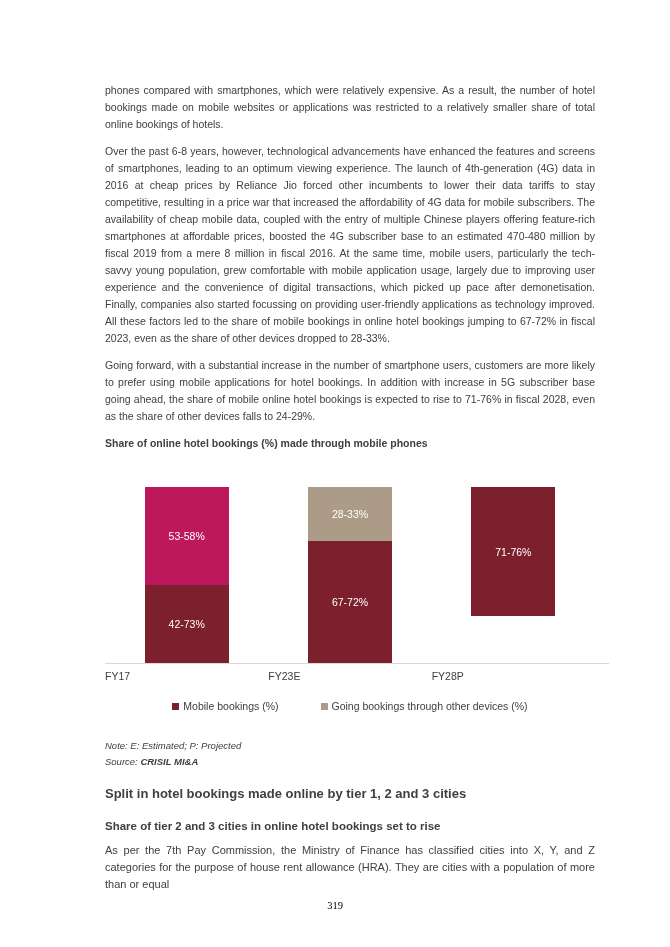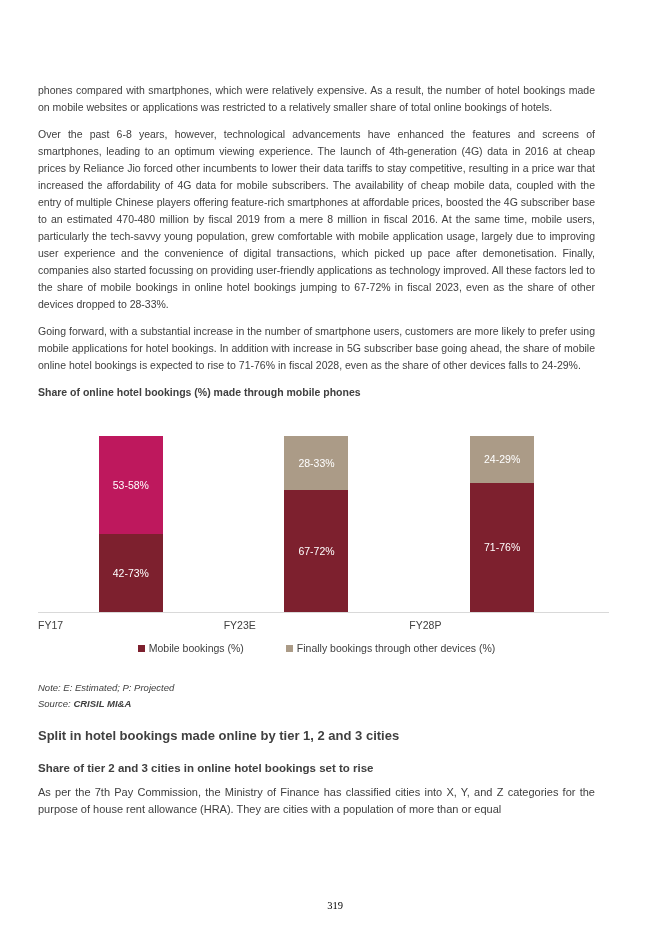--- a/index.html
+++ b/index.html
@@ -6,21 +6,21 @@
   .page {
     position:relative;
     width:670px; height:947px;
     background:#ffffff;
     font-family:"Liberation Sans", sans-serif;
     color:#404040;
     overflow:hidden;
     box-sizing:border-box;
   }
   .content {
-    padding:82px 75px 0 38px;
+    padding:82px 75px 0 105px;
     box-sizing:border-box;
   }
   .para {
     font-size:10.5px;
     line-height:17px;
     text-align:justify;
     margin:0 0 10px 0;
   }
   .chart-title {
     font-size:10.5px;
@@ -35,21 +35,21 @@
     align-items:flex-end;
   }
   .chart-col {
     width:33.333%;
     height:100%;
     display:flex;
     justify-content:center;
     align-items:flex-end;
   }
   .bar {
-    width:64px;
+    width:84px;
     height:100%;
     display:flex;
     flex-direction:column;
   }
   .seg {
     display:flex;
     align-items:center;
     justify-content:center;
   }
   .seg-label {
@@ -63,21 +63,21 @@
   .x-labels { display:flex; margin-top:6px; }
   .x-label {
     width:33.333%;
     font-size:10.5px;
     color:#404040;
   }
   .legend {
     display:flex;
     justify-content:center;
     gap:42px;
-    margin-top:11px;
+    margin-top:18px;
   }
   .legend-item {
     display:flex;
     align-items:center;
     font-size:10.5px;
     color:#404040;
   }
   .legend-swatch {
     width:7px; height:7px;
     display:inline-block;
@@ -149,43 +149,40 @@
               <div class="seg" style="height: 30.5%; background: rgb(171, 155, 135);">
                 <span class="seg-label">28-33%</span>
               </div>
               <div class="seg" style="height: 69.5%; background: rgb(125, 32, 46);">
                 <span class="seg-label">67-72%</span>
               </div>
             </div>
           </div>
           <div class="chart-col">
             <div class="bar">
-              <div class="seg" style="height: 26.5%; background: rgb(171, 155, 135);">
-                <span class="seg-label">24-29%</span>
-              </div>
               <div class="seg" style="height: 73.5%; background: rgb(125, 32, 46);">
                 <span class="seg-label">71-76%</span>
               </div>
             </div>
           </div>
         </div>
       <div class="axis-line"></div>
       <div class="x-labels">
           <div class="x-label">FY17</div>
           <div class="x-label">FY23E</div>
           <div class="x-label">FY28P</div>
         </div>
       <div class="legend">
           <div class="legend-item">
             <span class="legend-swatch" style="background: rgb(125, 32, 46);"></span>
             <span>Mobile bookings (%)</span>
           </div>
           <div class="legend-item">
             <span class="legend-swatch" style="background: rgb(171, 155, 135);"></span>
-            <span>Finally bookings through other devices (%)</span>
+            <span>Going bookings through other devices (%)</span>
           </div>
         </div>
     </div>
 
     <div class="note-block">
       <div class="note-line">Note: E: Estimated; P: Projected</div>
       <div class="note-line"><span>Source: </span><span class="source-org">CRISIL MI&amp;A</span></div>
     </div>
 
     <h1 class="section-heading">Split in hotel bookings made online by tier 1, 2 and 3 cities</h1>

